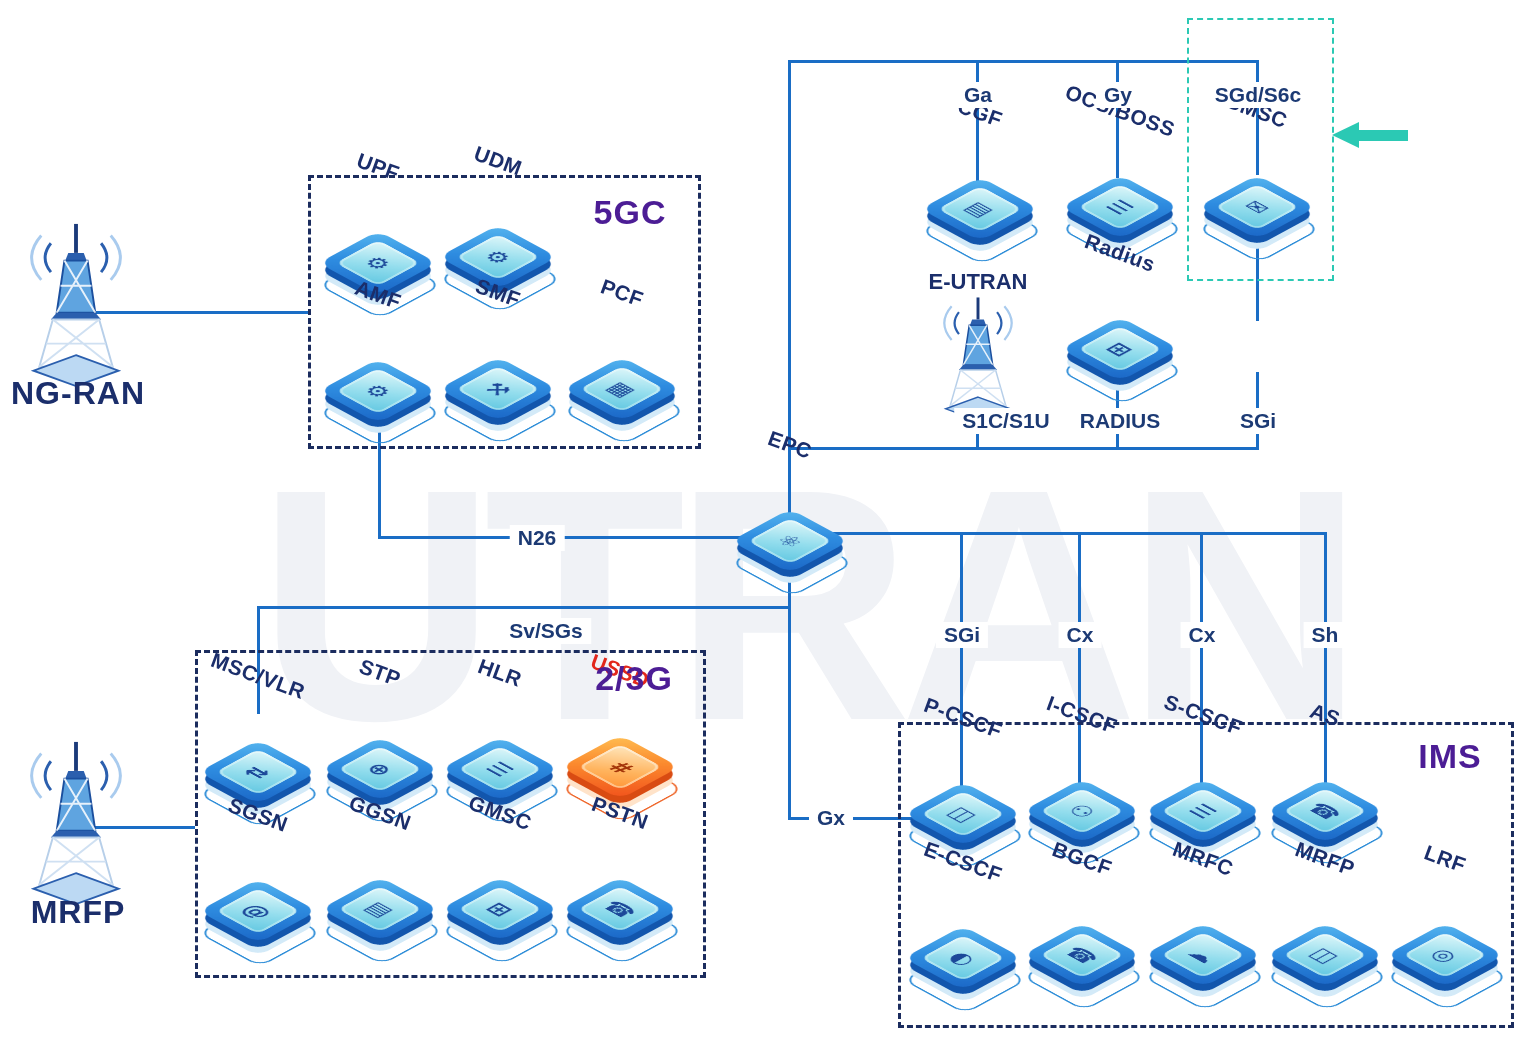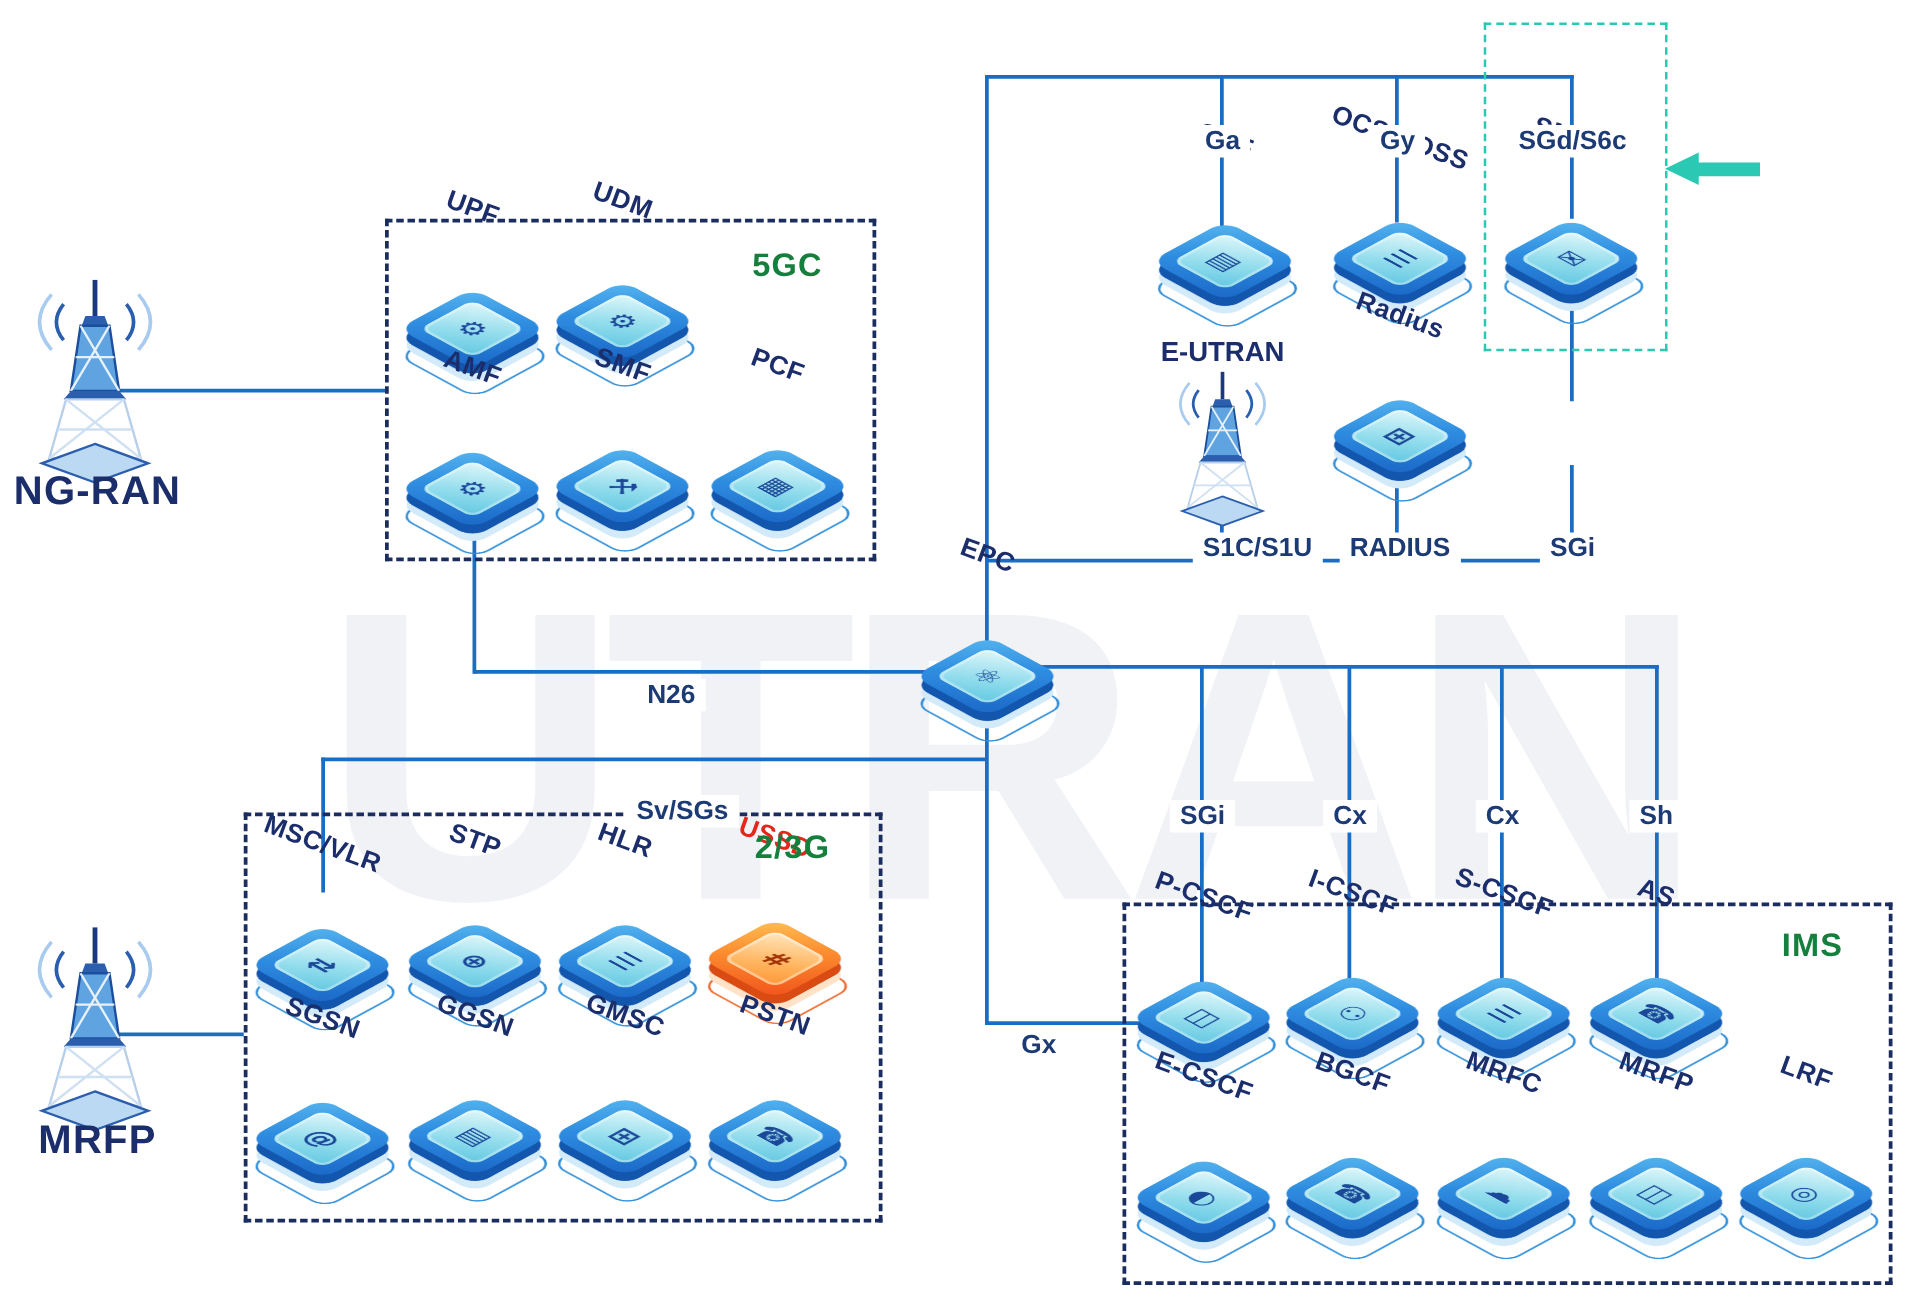--- a/index.html
+++ b/index.html
@@ -7,22 +7,22 @@
           font-family:"Liberation Sans",sans-serif;}
   
   .watermark{position:absolute;left:105px;top:255px;width:1400px;height:700px;z-index:0;
     font-size:330px;line-height:700px;font-weight:800;letter-spacing:-12px;color:#f0f2f6;
     text-align:center;user-select:none;}
   
   .hl,.vl{position:absolute;background:#1a6dc5;z-index:1;}
   .hl{height:3px;} .vl{width:3px;}
   
   .gbox{position:absolute;border:3px dashed #1b2c5e;z-index:2;background:transparent;}
-  .gtitle{position:absolute;transform:translate(-50%,-50%);color:#15803d;font-weight:800;
-    font-size:26px;z-index:6;letter-spacing:1px;}
+  .gtitle{position:absolute;transform:translate(-50%,-50%);color:#4c1d95;font-weight:800;
+    font-size:34px;z-index:6;letter-spacing:1px;}
   .tealbox{position:absolute;border:2px dashed #2bc9b4;z-index:2;}
   
   .arrow{position:absolute;z-index:6;}
   .arrow .tail{position:absolute;left:26px;top:8px;width:50px;height:11px;background:#2bc9b4;}
   .arrow .head{position:absolute;left:0;top:0;width:0;height:0;border-top:13px solid transparent;
     border-bottom:13px solid transparent;border-right:27px solid #2bc9b4;}
   
   .node{position:absolute;width:0;height:0;z-index:3;}
   .node::before,.node::after,.node .ls,.node .lt{content:"";position:absolute;left:-42px;width:84px;height:84px;
     border-radius:16px;transform:rotateX(57deg) rotateZ(45deg);}
@@ -41,21 +41,21 @@
   .node.ussd::before{border-color:#ef6a2f;}
   .node.ussd::after{background:#ffe3c9;}
   .node.ussd .ls{background:#d94b12;}
   .node.ussd .lt{background:linear-gradient(135deg,#ffc054 0%,#fb8a2e 45%,#f1511b 100%);}
   .node.ussd .face{background:linear-gradient(145deg,#ffe9c2 0%,#ffb45e 60%,#ff9435 100%);
     box-shadow:inset 0 0 0 3px rgba(255,255,255,.4);}
   .node.ussd .glyph{color:#a33408;}
   .node.ussd .nlabel{color:#e2271b;}
   
   .iflabel{position:absolute;transform:translate(-50%,-50%);background:#fff;color:#1c3a74;
-    font-weight:600;font-size:21px;padding:1px 8px;z-index:5;white-space:nowrap;margin-top:18px;}
+    font-weight:600;font-size:21px;padding:1px 8px;z-index:5;white-space:nowrap;}
   .towerlabel{position:absolute;transform:translate(-50%,-50%);color:#1b2e6b;font-weight:800;
     font-size:32px;z-index:5;white-space:nowrap;letter-spacing:1px;}
   .eutlabel{position:absolute;transform:translate(-50%,-50%);color:#1b2e6b;font-weight:700;
     font-size:22px;z-index:5;background:#fff;padding:0 6px;white-space:nowrap;}
   
   .tower{position:absolute;z-index:4;}
   
   .cloud{position:absolute;left:1196px;top:306px;width:126px;height:74px;z-index:4;}
   .cloud .body{position:absolute;left:0;top:26px;width:126px;height:48px;border-radius:26px;
     background:linear-gradient(180deg,#45a9f2,#1f82e6);}

